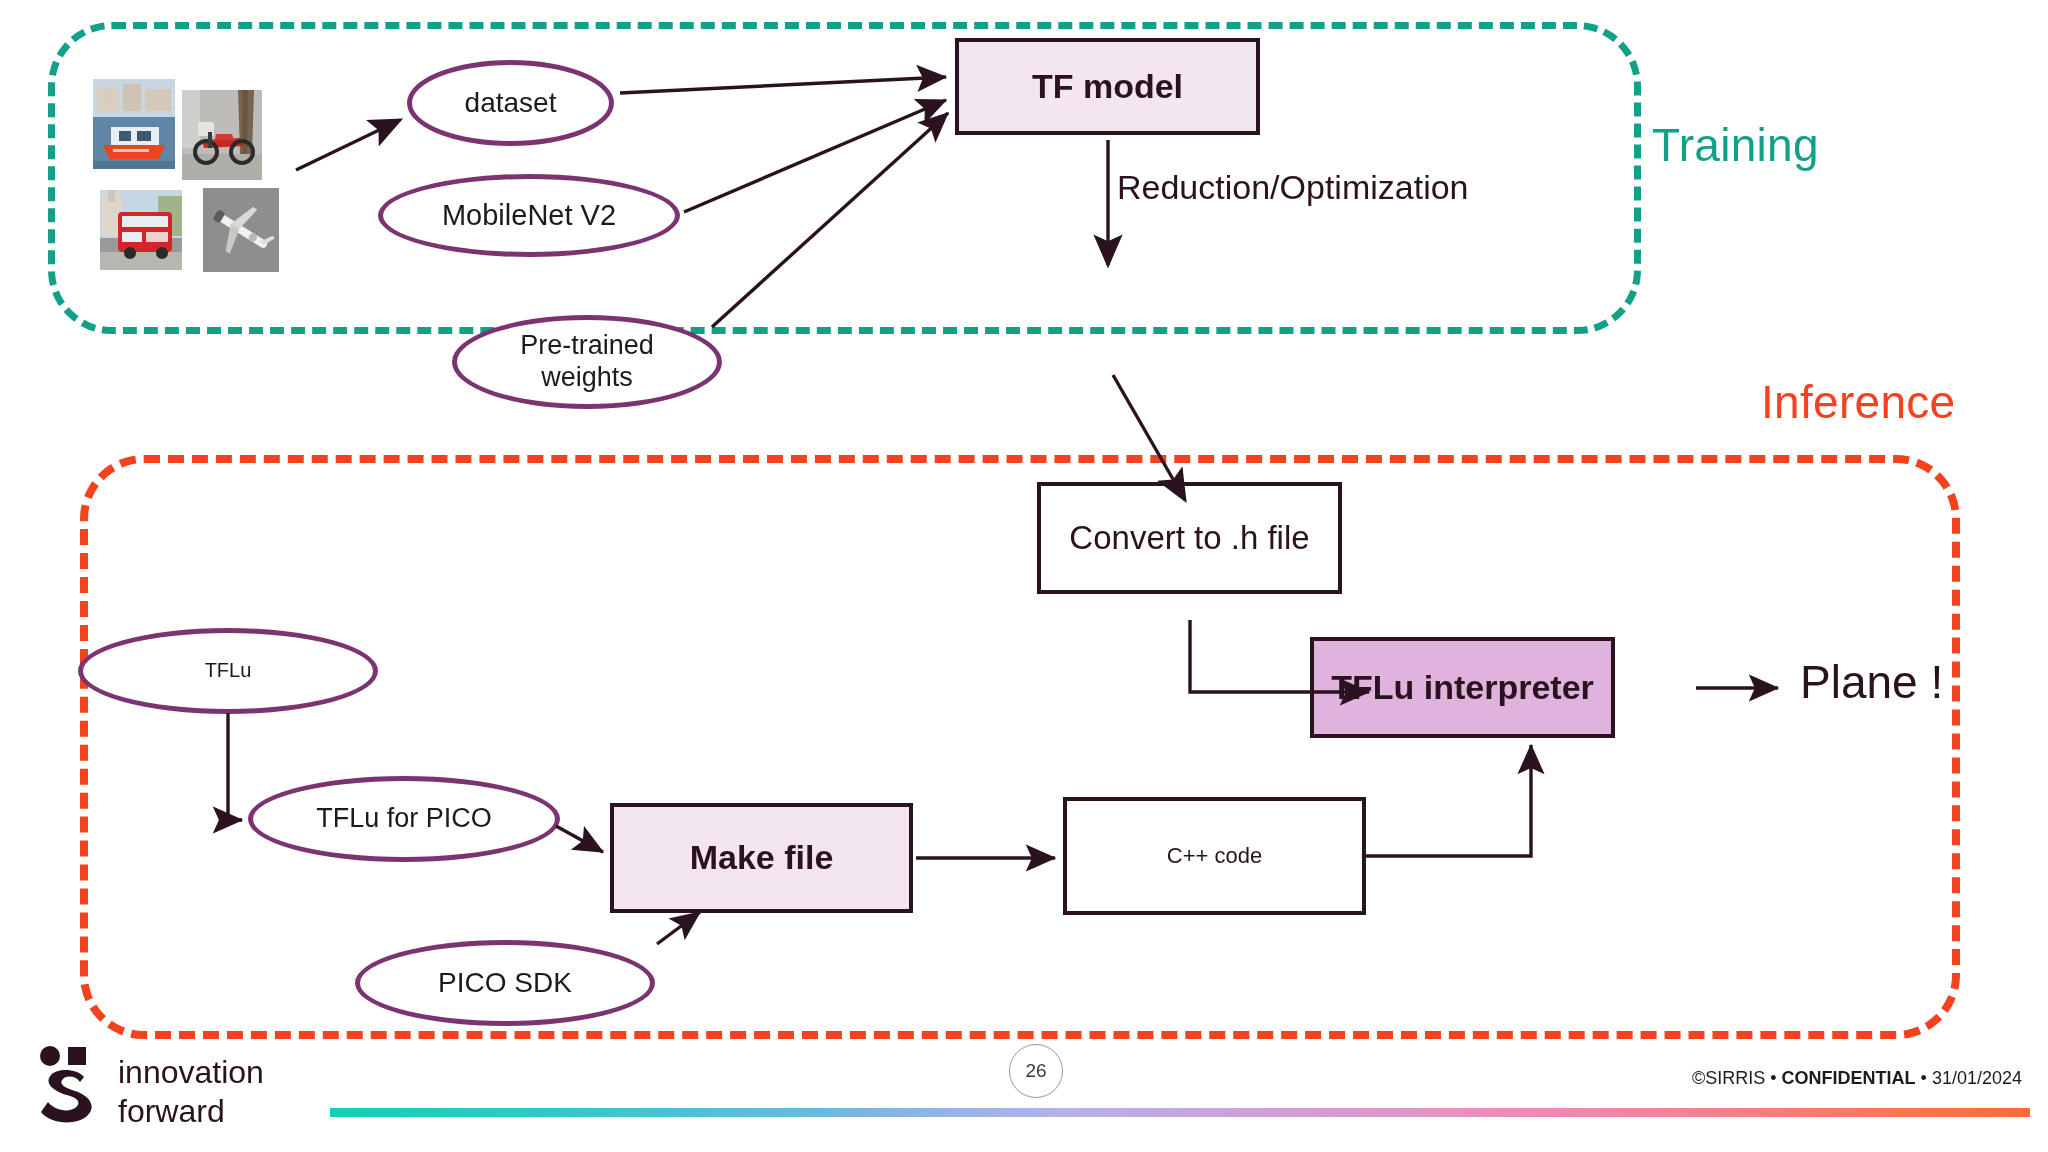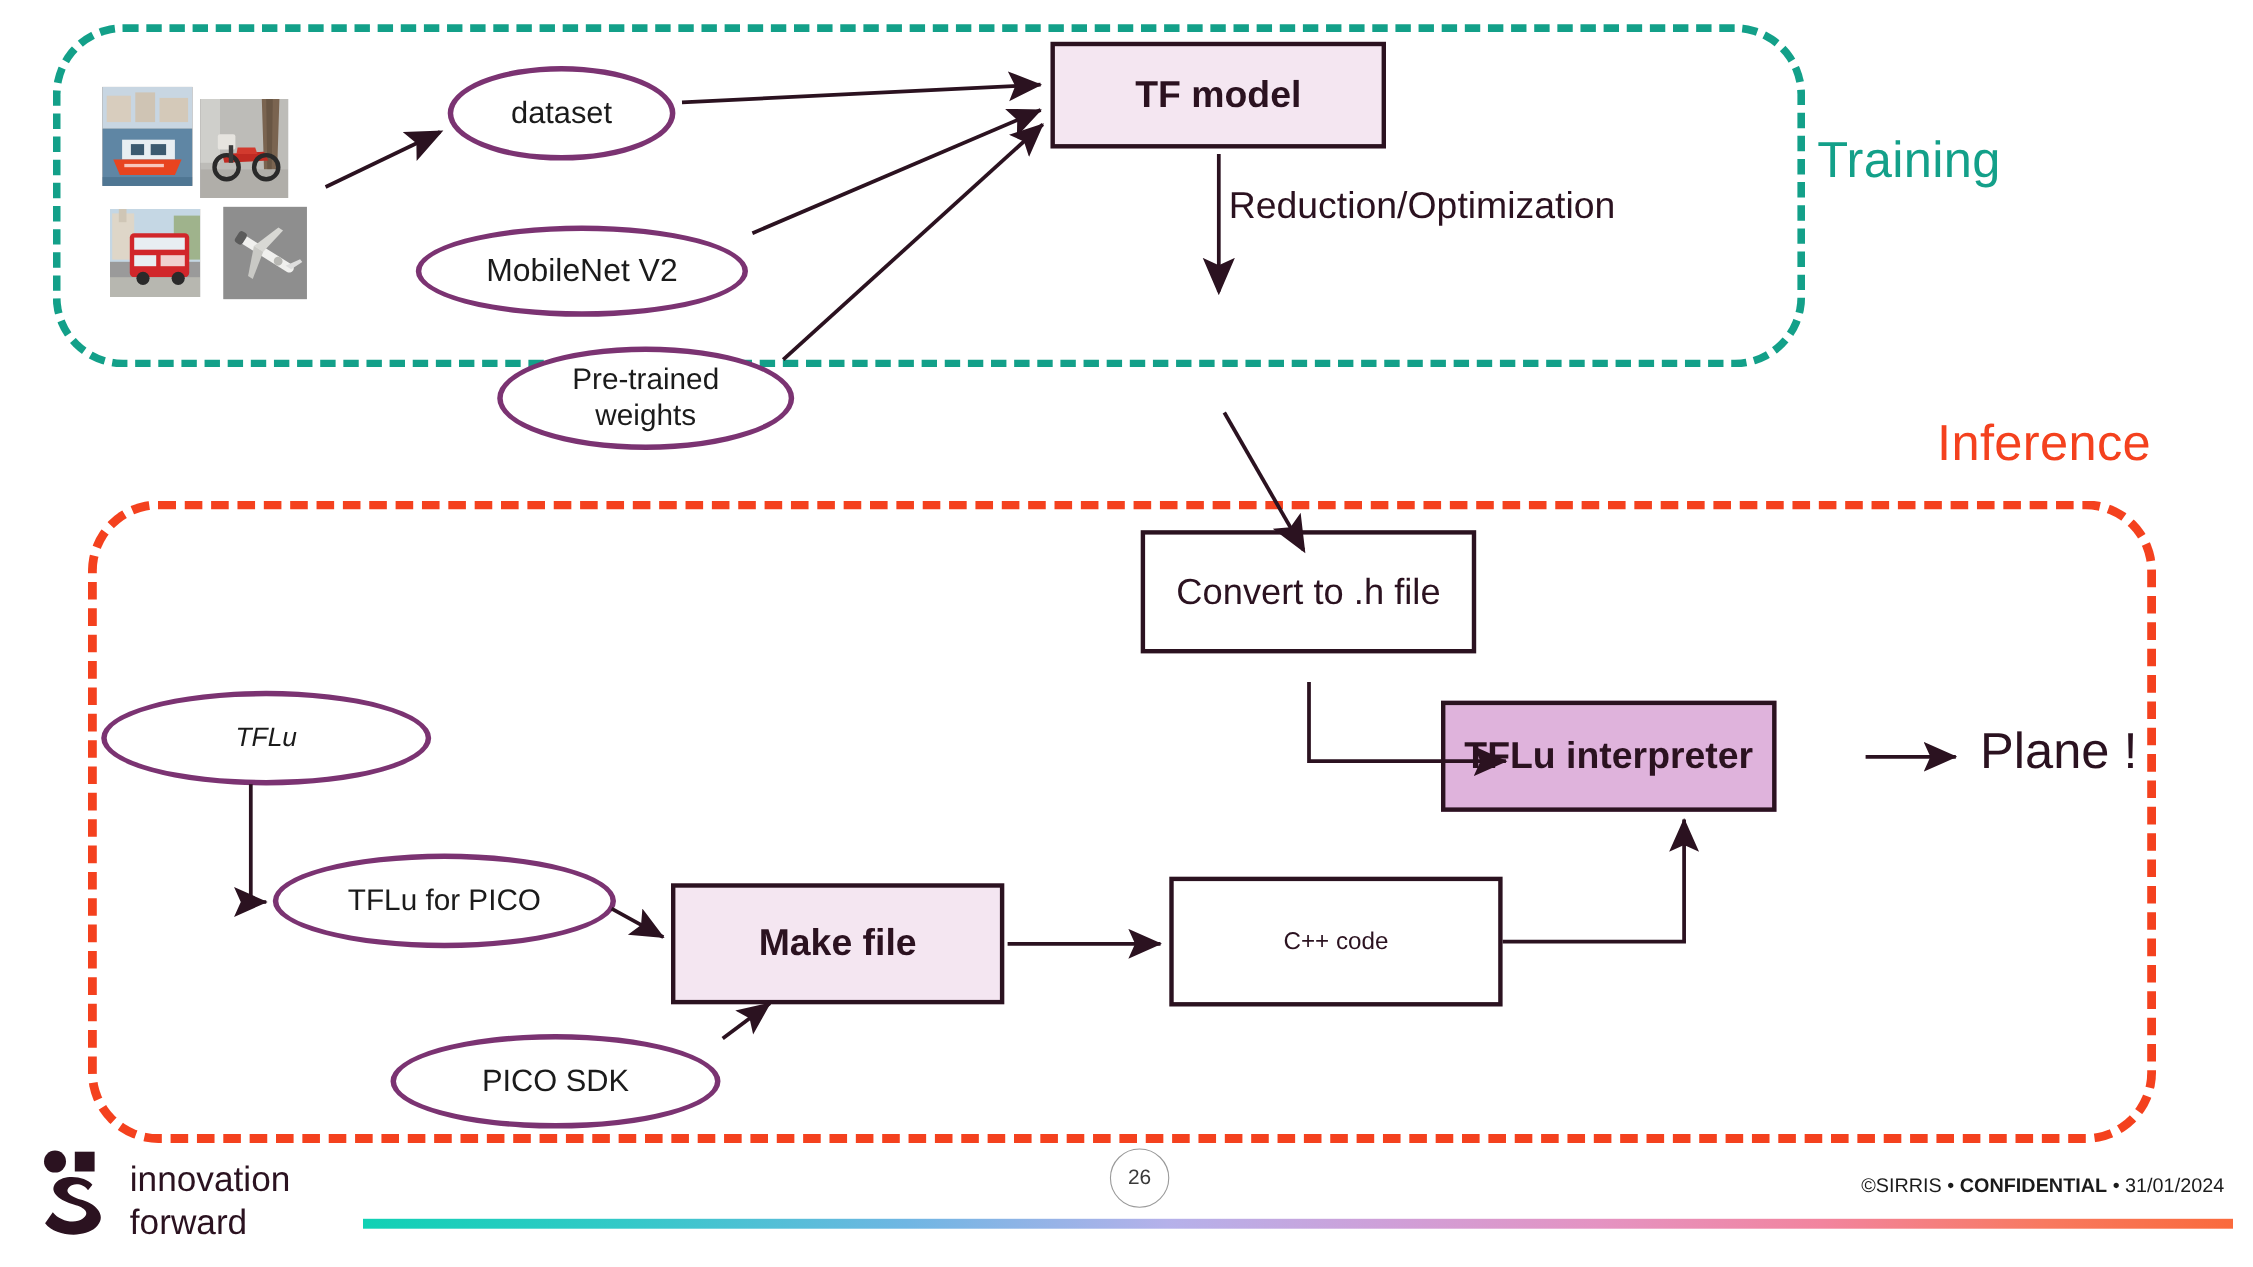--- a/index.html
+++ b/index.html
@@ -92,23 +92,23 @@
     align-items: center;
     justify-content: center;
     text-align: center;
     border: 5px solid #7b3372;
     border-radius: 50%;
     background: #ffffff;
     color: #1b1b1b;
     line-height: 1.18;
   }
   #ell-dataset      { left: 407px; top: 60px;  width: 207px; height: 86px;  font-size: 28px; }
-  #ell-mobilenet    { left: 378px; top: 205px; width: 302px; height: 83px;  font-size: 29px; }
+  #ell-mobilenet    { left: 378px; top: 174px; width: 302px; height: 83px;  font-size: 29px; }
   #ell-pretrained   { left: 452px; top: 315px; width: 270px; height: 94px;  font-size: 27px; }
-  #ell-tflu         { left: 92px;  top: 628px; width: 300px; height: 86px;  font-size: 24px; font-style: italic; }
+  #ell-tflu         { left: 78px;  top: 628px; width: 300px; height: 86px;  font-size: 20px; }
   #ell-tflu-pico    { left: 248px; top: 776px; width: 312px; height: 86px;  font-size: 27px; }
   #ell-pico-sdk     { left: 355px; top: 940px; width: 300px; height: 86px;  font-size: 28px; }
 
   
   .thumb {
     position: absolute;
     overflow: hidden;
     background: #9a9a9a;
   }
   #thumb-boat  { left: 93px;  top: 79px;  width: 82px;  height: 90px; }

